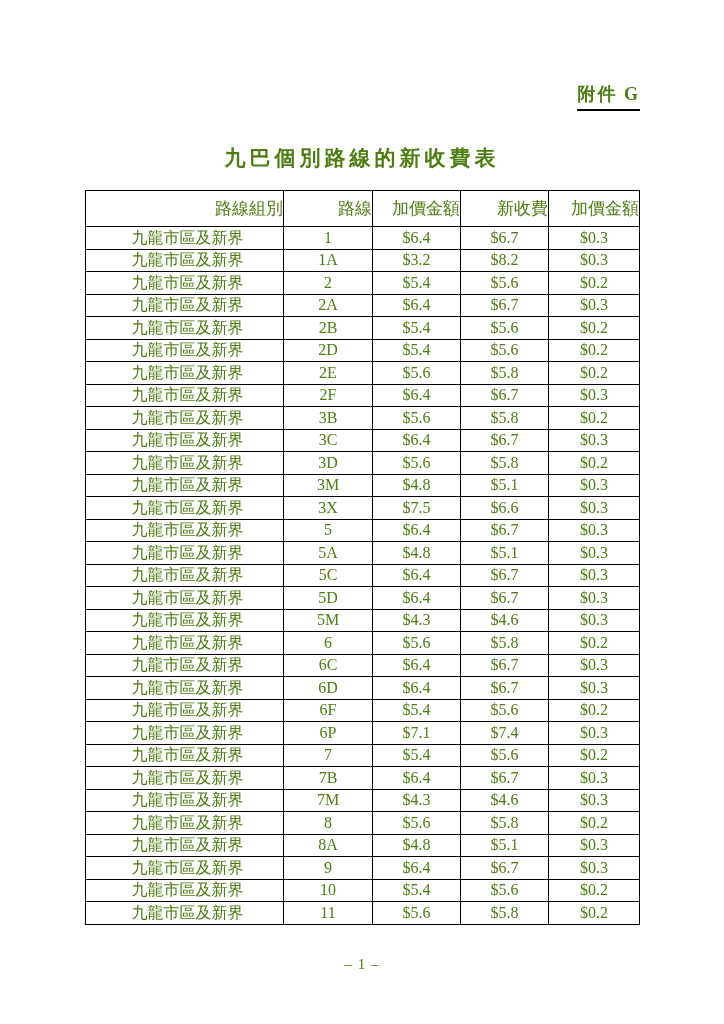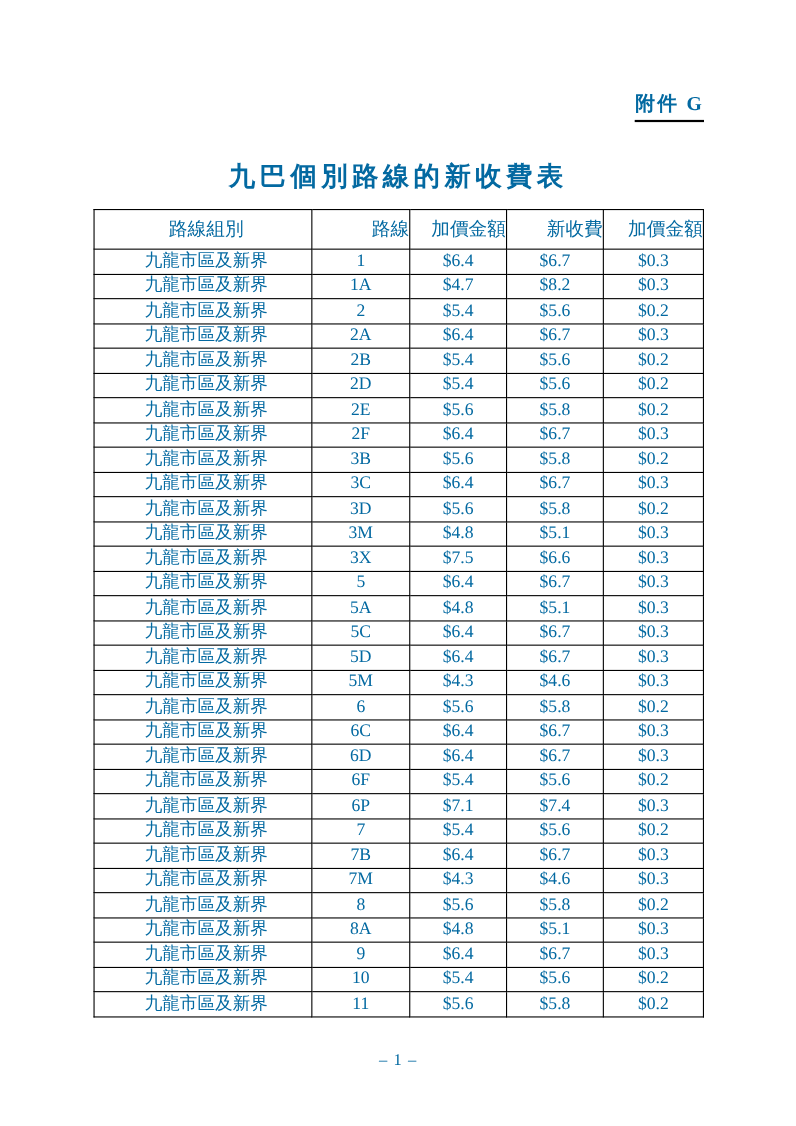--- a/index.html
+++ b/index.html
@@ -5,41 +5,41 @@
   html, body {
     margin: 0;
     padding: 0;
     background: #ffffff;
   }
   .page {
     position: relative;
     width: 724px;
     height: 1024px;
     background: #ffffff;
-    color: #0369a1;
+    color: #4d7c0f;
     font-family: "Liberation Serif", "DejaVu Serif", serif;
     overflow: hidden;
   }
   .appendix {
     position: absolute;
     top: 82px;
     right: 84px;
     font-size: 18px;
     font-weight: bold;
     letter-spacing: 2px;
     border-bottom: 2px solid #000;
     padding-bottom: 3px;
   }
   .doc-title {
     position: absolute;
     top: 144px;
     left: 0;
     width: 100%;
     text-align: center;
-    font-size: 24px;
+    font-size: 21px;
     font-weight: bold;
     letter-spacing: 4px;
   }
   table.fare-table {
     position: absolute;
     top: 190px;
     left: 85px;
     width: 554px;
     border-collapse: collapse;
     table-layout: fixed;
@@ -52,21 +52,21 @@
     overflow: hidden;
     white-space: nowrap;
   }
   .fare-table thead th {
     height: 35px;
     font-weight: normal;
     font-size: 17px;
     text-align: right;
   }
   .fare-table thead th:first-child {
-    text-align: center;
+    text-align: right;
     padding-left: 6px;
   }
   .fare-table tbody td {
     height: 21.5px;
     font-size: 16px;
     text-align: center;
     line-height: 1.1;
   }
   .fare-table tbody td:first-child {
     text-align: center;
@@ -118,21 +118,21 @@
     <td>九龍市區及新界</td>
     <td>1</td>
     <td>$6.4</td>
     <td>$6.7</td>
     <td>$0.3</td>
   </tr>
 
   <tr>
     <td>九龍市區及新界</td>
     <td>1A</td>
-    <td>$4.7</td>
+    <td>$3.2</td>
     <td>$8.2</td>
     <td>$0.3</td>
   </tr>
 
   <tr>
     <td>九龍市區及新界</td>
     <td>2</td>
     <td>$5.4</td>
     <td>$5.6</td>
     <td>$0.2</td>

